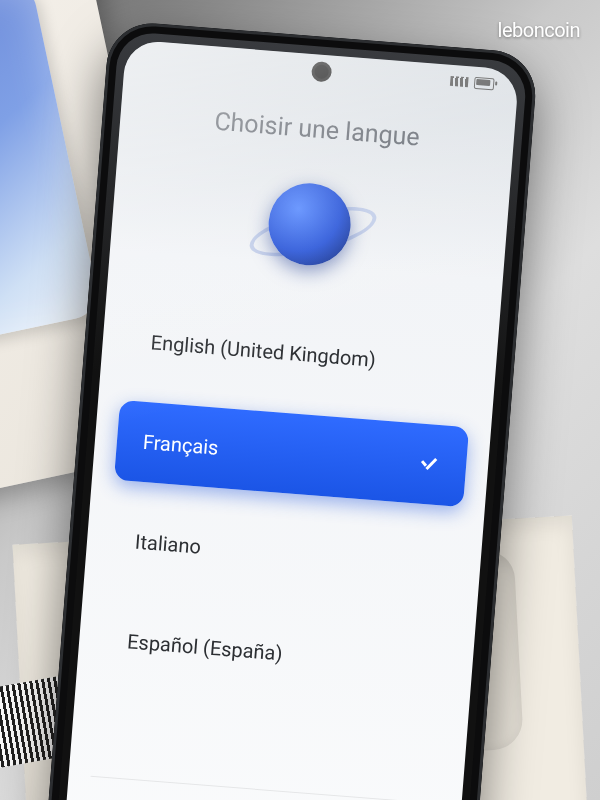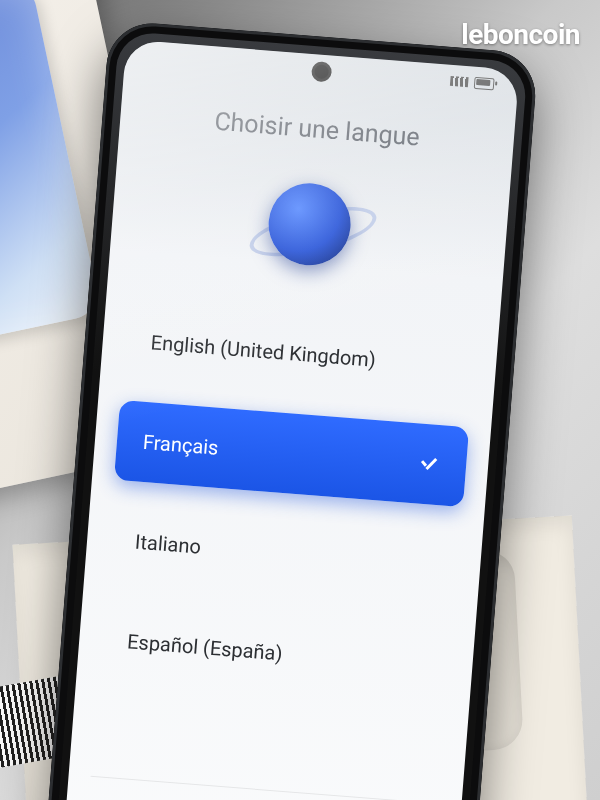--- a/index.html
+++ b/index.html
@@ -1,17 +1,17 @@
 <!DOCTYPE html>
 <html><head>
 <meta charset="utf-8">
 <style>
   html,body{margin:0;padding:0;width:600px;height:800px;overflow:hidden;font-family:-apple-system,BlinkMacSystemFont,"Segoe UI",Roboto,Arial,sans-serif;background:#000}
   .scene{position:relative;width:600px;height:800px;background:linear-gradient(135deg,#6b6b6b 0%,#8a8a8a 15%,#c9c9c9 40%,#dedede 60%,#cfcfcf 100%)}
-  .watermark{position:absolute;top:18px;right:20px;color:#fff;font-weight:700;font-size:28px;letter-spacing:-.5px;text-shadow:0 1px 3px rgba(0,0,0,.4)}
+  .watermark{position:absolute;top:18px;right:20px;color:#fff;font-weight:400;font-size:20px;letter-spacing:-.5px;text-shadow:0 1px 3px rgba(0,0,0,.4)}
   .box-lid{position:absolute;left:-120px;top:-40px;width:260px;height:520px;background:linear-gradient(140deg,#f6f2ec 0%,#eae5dc 100%);border-radius:18px;transform:rotate(-12deg);box-shadow:6px 10px 24px rgba(0,0,0,.25)}
   .box-lid .phone-art{position:absolute;left:30px;top:30px;width:170px;height:340px;border-radius:26px;background:linear-gradient(150deg,#6a86d6 0%,#7fa0e6 45%,#cfe0f5 80%,#eef4fb 100%);box-shadow:inset 0 0 40px rgba(255,255,255,.3),4px 6px 14px rgba(0,0,0,.15)}
   .tray{position:absolute;left:20px;top:530px;width:560px;height:300px;background:#f1ece2;transform:rotate(-3deg);box-shadow:inset 0 8px 20px rgba(0,0,0,.08)}
   .tray:before{content:"";position:absolute;left:60px;top:30px;width:440px;height:200px;border-radius:30px;background:#e9e4da;box-shadow:inset 0 4px 14px rgba(0,0,0,.12)}
   .barcode{position:absolute;left:-30px;top:680px;width:140px;height:80px;background:repeating-linear-gradient(90deg,#000 0 3px,#fff 3px 6px);transform:rotate(-10deg);opacity:.85}
   .phone{position:absolute;left:110px;top:20px;width:430px;height:880px;border-radius:46px;background:linear-gradient(180deg,#3a3c40 0%,#111 40%);box-shadow:0 20px 50px rgba(0,0,0,.5),inset 0 0 0 3px #2c2e31,inset 0 0 0 10px #0c0c0d;transform:rotate(4.5deg);transform-origin:top left}
   .screen{position:absolute;left:18px;top:18px;right:18px;bottom:18px;border-radius:34px;overflow:hidden;background:linear-gradient(180deg,#d8dde2 0%,#f2f4f7 25%,#fafbfc 100%)}
   .notch{position:absolute;top:10px;left:50%;transform:translateX(-50%);width:14px;height:14px;border-radius:50%;background:#0a0a0a;box-shadow:0 0 0 3px #1a1a1a}
   .status{position:absolute;top:10px;right:24px;display:flex;gap:6px;align-items:center}
   .status span{width:18px;height:10px;display:block}

